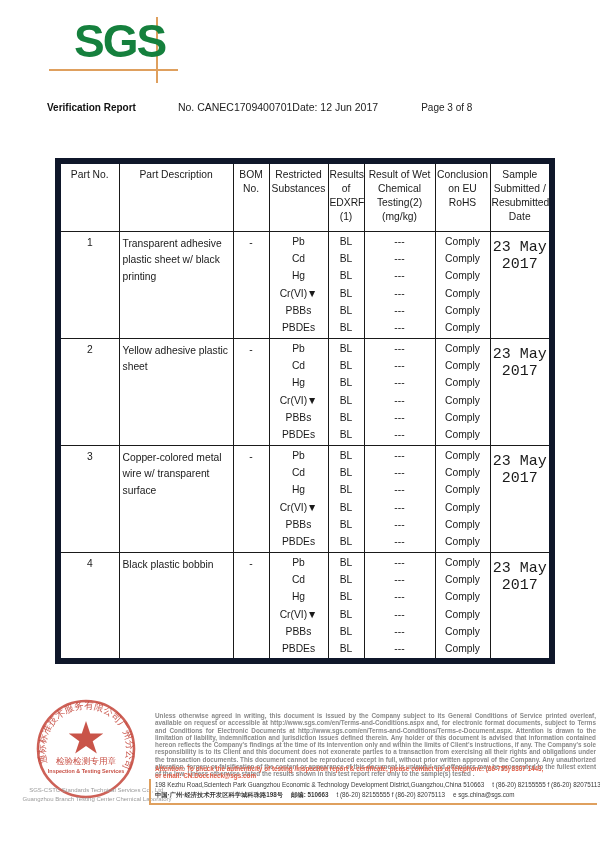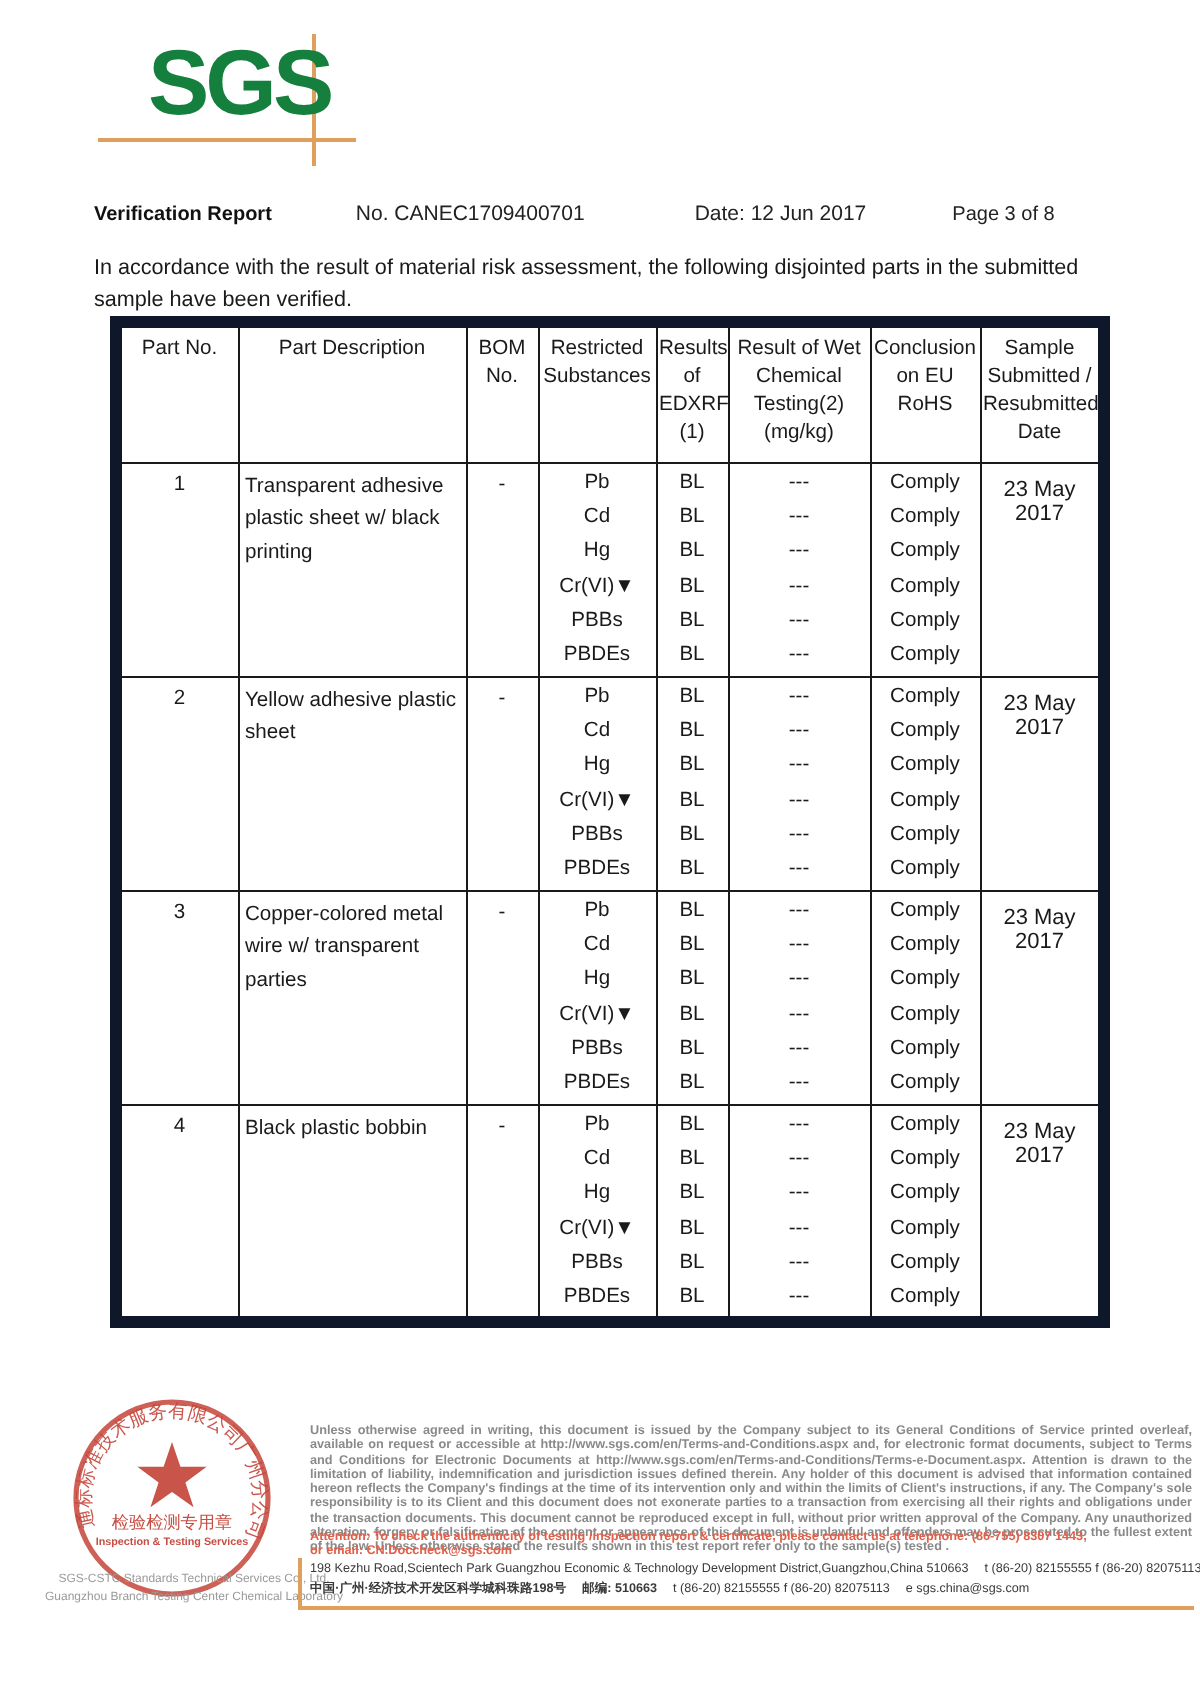--- a/index.html
+++ b/index.html
@@ -20,21 +20,21 @@
   .logo-hline { position:absolute; left:49px; top:69px; width:129px; height:2px; background:#dfa05e; }
   .logo-vline { position:absolute; left:156px; top:17px; width:2px; height:66px; background:#dfa05e; }
 
   
   .title-row {
     position:absolute; left:47px; top:101px; width:513px;
     display:flex; align-items:baseline;
   }
   .report-title { font-size:10px; font-weight:bold; color:#111; }
   .report-no   { font-size:10.5px; margin-left:42px; }
-  .report-date { font-size:10.5px; margin-left:55px; }
+  .report-date { font-size:10.5px; }
   .report-page { font-size:10px; margin-left:43px; }
 
   
   .intro {
     position:absolute; left:47px; top:127px; width:520px;
     font-size:10.8px; line-height:1.45; color:#1a1a1a;
   }
 
   
   table.vtable {
@@ -48,21 +48,21 @@
   }
   table.vtable thead tr { height:70px; }
   table.vtable tbody tr { height:107px; }
   table.vtable th {
     font-weight:normal; text-align:center; padding:4px 1px 0 1px; line-height:1.35;
   }
   td.c-center { text-align:center; padding-top:5px; }
   td.c-desc   { text-align:left; padding:4px 3px 0 3px; line-height:16.5px; }
   td.c-lines  { text-align:center; padding-top:1px; }
   td.c-lines .line { line-height:17.4px; height:17.4px; }
-  td.c-date   { text-align:center; padding-top:7px; font-size:11px; }
+  td.c-date   { text-align:center; padding-top:7px; font-size:15px;font-family:Liberation Mono, monospace; }
 
   
   .stamp-wrap { position:absolute; left:34px; top:697px; width:104px; height:104px; }
   .stamp-company {
     position:absolute; left:12px; top:786px; width:170px;
     font-size:6px; line-height:9px; color:#9a9a9a; text-align:center;
   }
   .legal {
     position:absolute; left:155px; top:712px; width:441px;
     font-size:6.35px; line-height:7.3px; color:#8a8a8a;
@@ -97,21 +97,20 @@
     <div class="logo-text">SGS</div>
   </div>
 
   <div class="title-row">
     <span class="report-title">Verification Report</span>
     <span class="report-no">No. CANEC1709400701</span>
     <span class="report-date">Date: 12 Jun 2017</span>
     <span class="report-page">Page 3 of 8</span>
   </div>
 
-  <div class="intro">In accordance with the result of material risk assessment, the following disjointed parts in the submitted sample have been verified.</div>
 
   <table class="vtable">
     <colgroup>
       <col style="width:61px">
         <col style="width:114px">
         <col style="width:36px">
       <col style="width:59px">
         <col style="width:36px">
         <col style="width:71px">
       <col style="width:55px">
@@ -201,21 +200,21 @@
             <div class="line">Comply</div>
             <div class="line">Comply</div>
             <div class="line">Comply</div>
             <div class="line">Comply</div>
             <div class="line">Comply</div>
           </td>
           <td class="c-date">23 May 2017</td>
         </tr>
         <tr>
           <td class="c-center">3</td>
-          <td class="c-desc">Copper-colored metal wire w/ transparent parties</td>
+          <td class="c-desc">Copper-colored metal wire w/ transparent surface</td>
           <td class="c-center">-</td>
           <td class="c-lines">
             <div class="line">Pb</div>
             <div class="line">Cd</div>
             <div class="line">Hg</div>
             <div class="line">Cr(VI)▼</div>
             <div class="line">PBBs</div>
             <div class="line">PBDEs</div>
           </td>
           <td class="c-lines">

